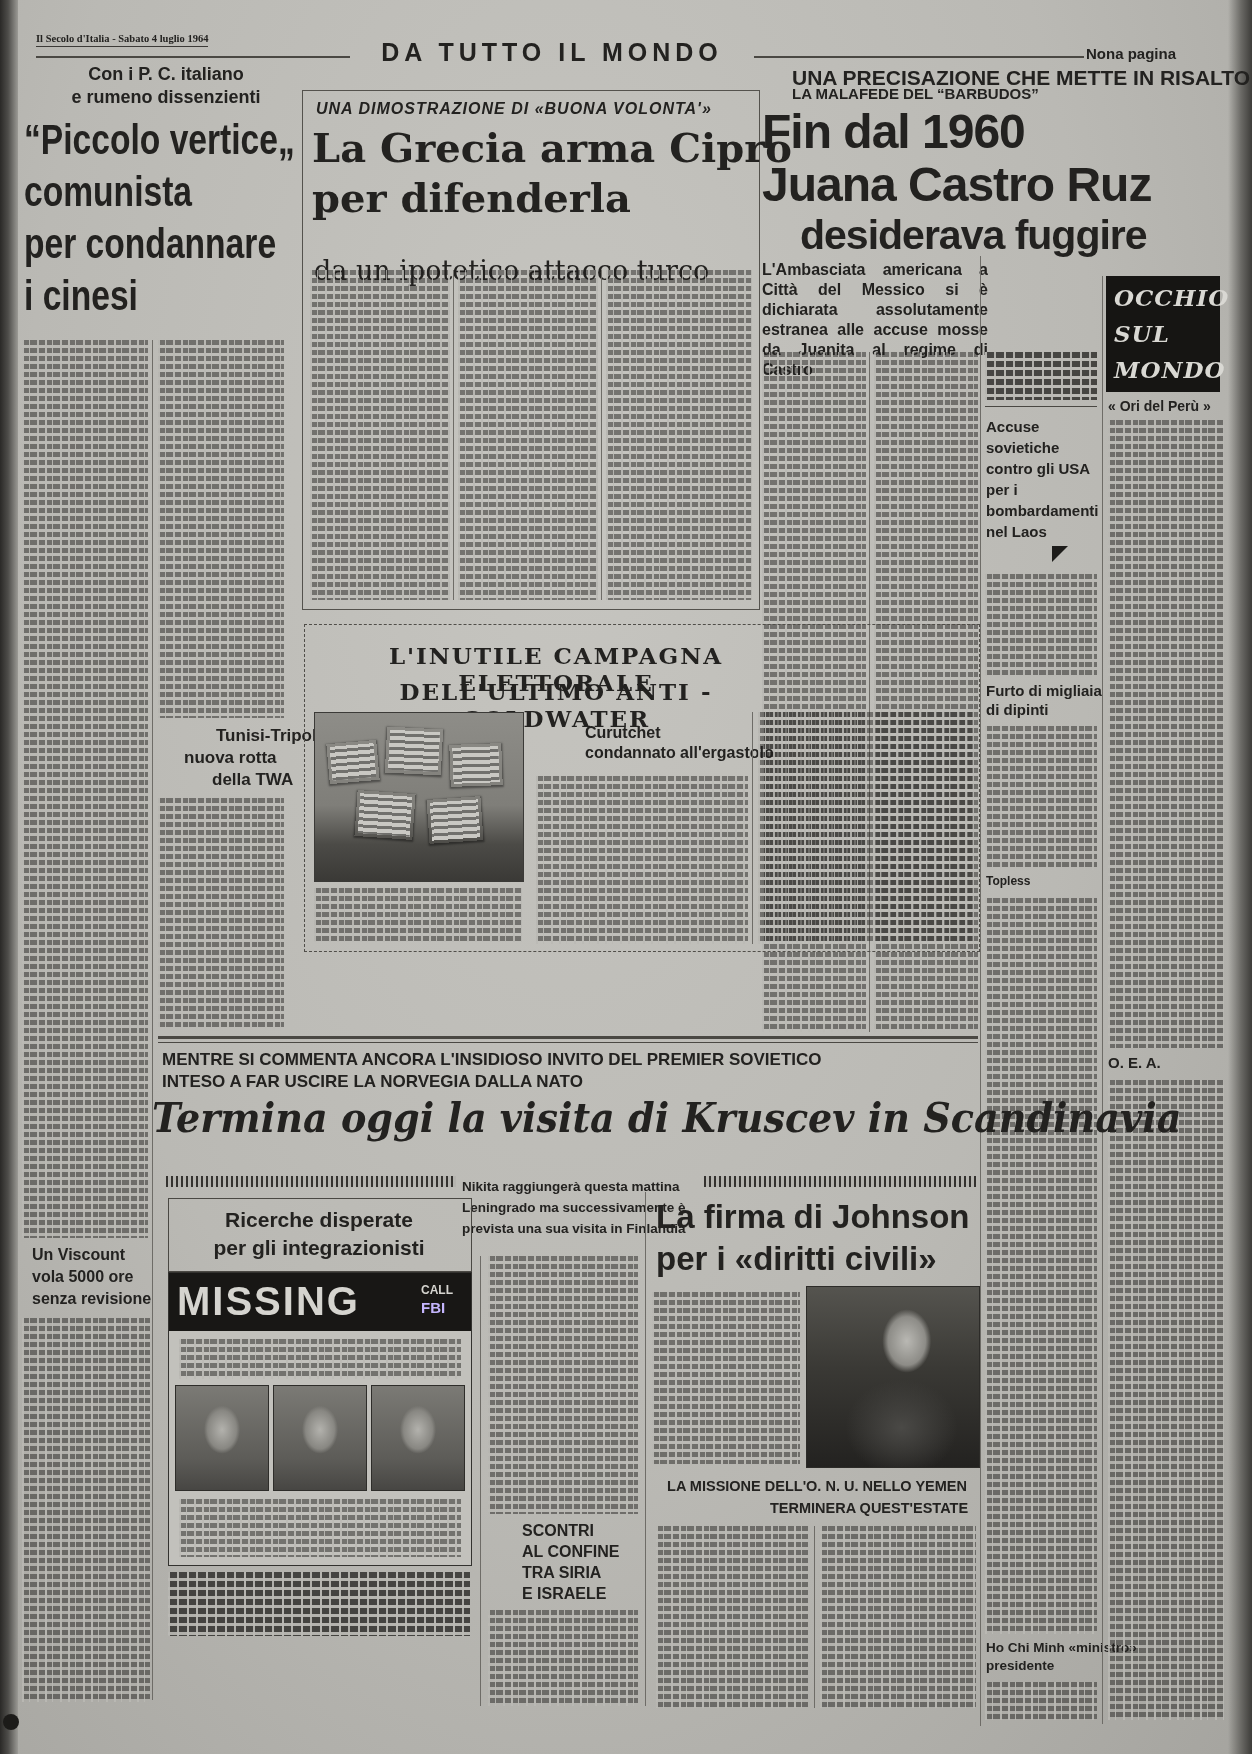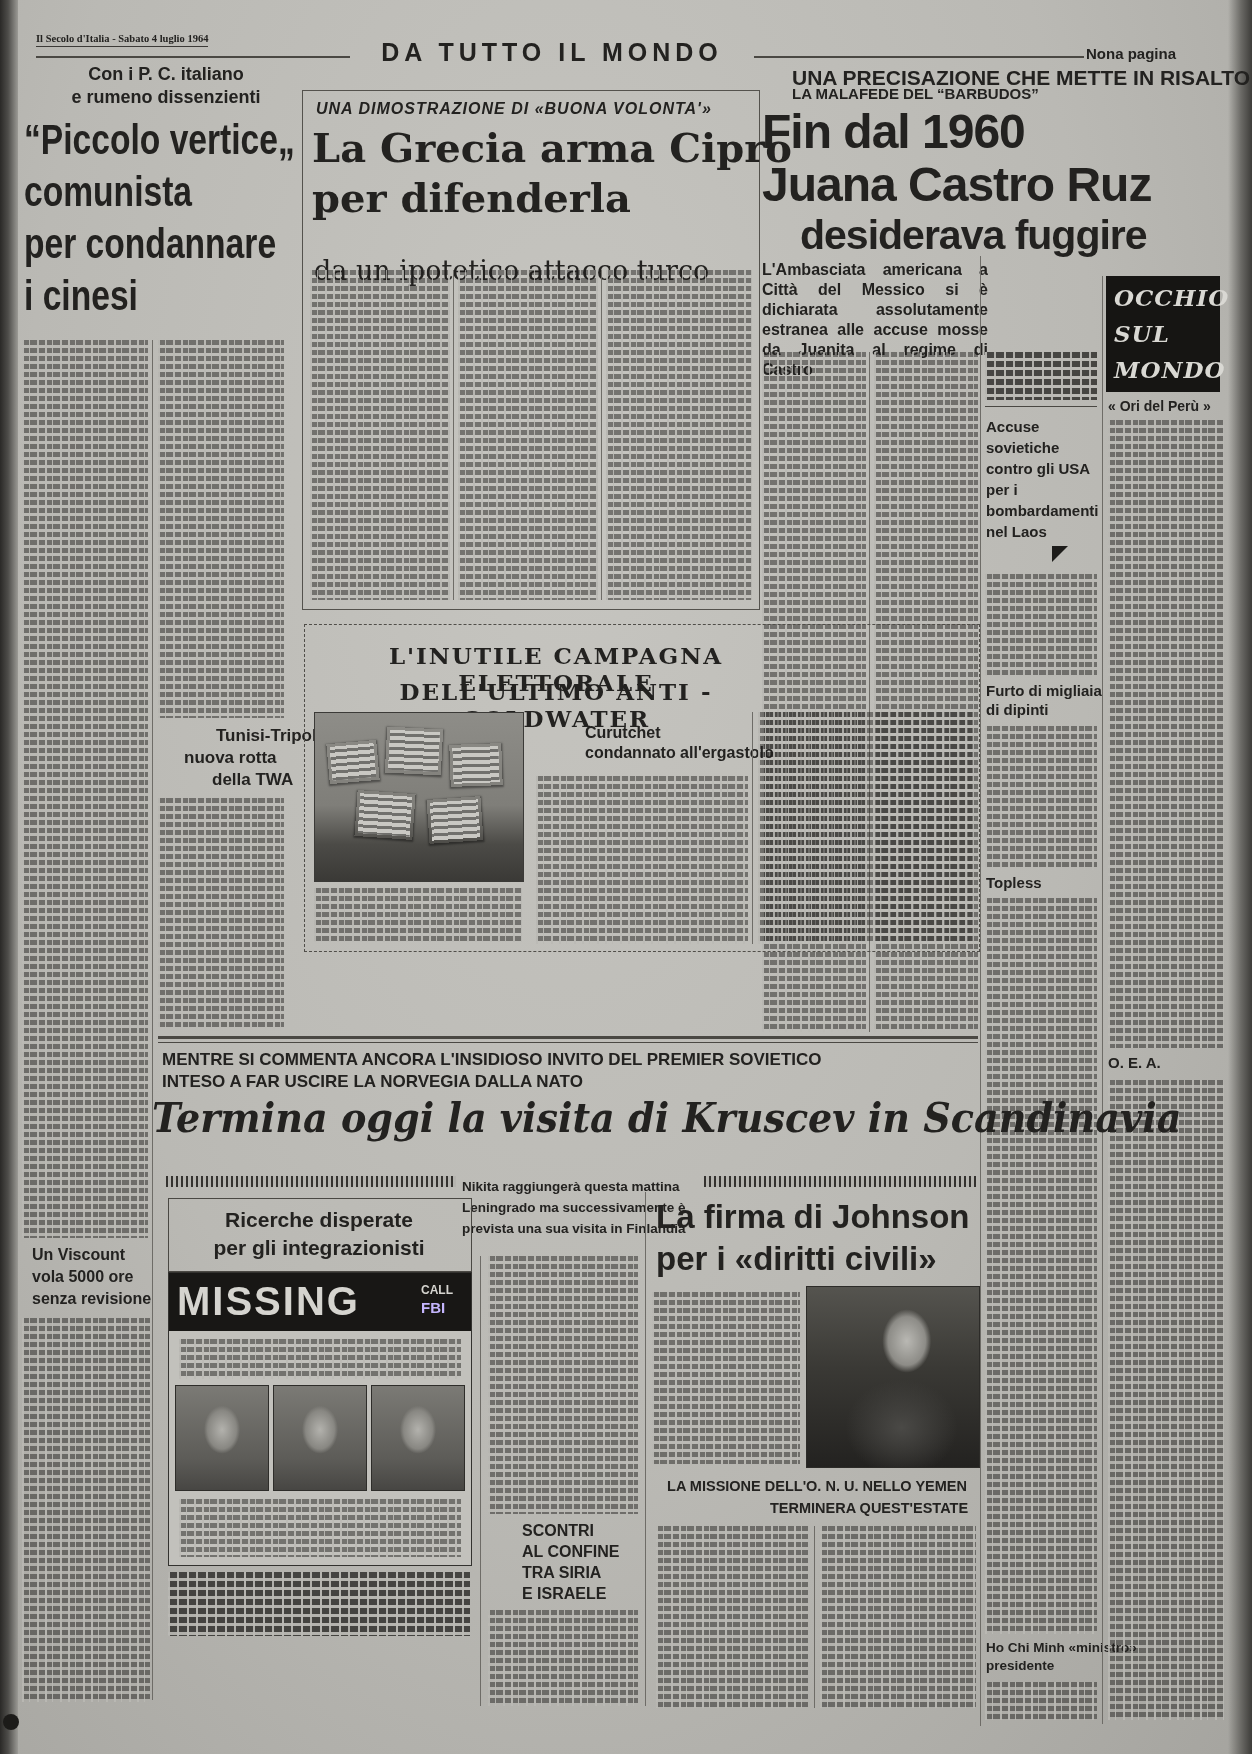--- a/index.html
+++ b/index.html
@@ -114,21 +114,21 @@
     <div>per i</div>
     <div>bombardamenti</div>
     <div>nel Laos</div>
   </div>
   <div class="tri" style="left:1052px;top:546px;border-width:16px 16px 0 0;border-color:#1d1c1a transparent transparent transparent;"></div>
   <div class="pt" style="left:985px;top:574px;width:112px;height:102px;"></div>
 
   <div class="abs sans" style="left:986px;top:682px;font-size:15px;font-weight:bold;">Furto di migliaia</div>
   <div class="abs sans" style="left:986px;top:701px;font-size:15px;font-weight:bold;">di dipinti</div>
   <div class="pt" style="left:985px;top:726px;width:112px;height:144px;"></div>
-  <div class="abs sans" style="left:986px;top:874px;font-size:15px;font-weight:bold;">Topless</div>
+  <div class="abs sans" style="left:986px;top:874px;font-size:12px;font-weight:bold;">Topless</div>
   <div class="pt" style="left:985px;top:898px;width:112px;height:736px;"></div>
   <div class="abs sans" style="left:986px;top:1640px;font-size:13.5px;font-weight:bold;white-space:nowrap;">Ho Chi Minh «ministro»</div>
   <div class="abs sans" style="left:986px;top:1658px;font-size:13.5px;font-weight:bold;">presidente</div>
   <div class="pt" style="left:985px;top:1682px;width:112px;height:38px;"></div>
 
   <div class="vr" style="left:1102px;top:276px;height:1448px;"></div>
   <div class="abs" style="left:1106px;top:276px;width:114px;height:116px;background:#161513;color:#d9d8d3;
               font-family:'DejaVu Serif','Liberation Serif',serif;font-style:italic;font-weight:bold;">
     <div style="position:absolute;left:8px;top:8px;font-size:23px;letter-spacing:1px;">OCCHIO</div>
     <div style="position:absolute;left:8px;top:44px;font-size:23px;letter-spacing:1px;">SUL</div>

